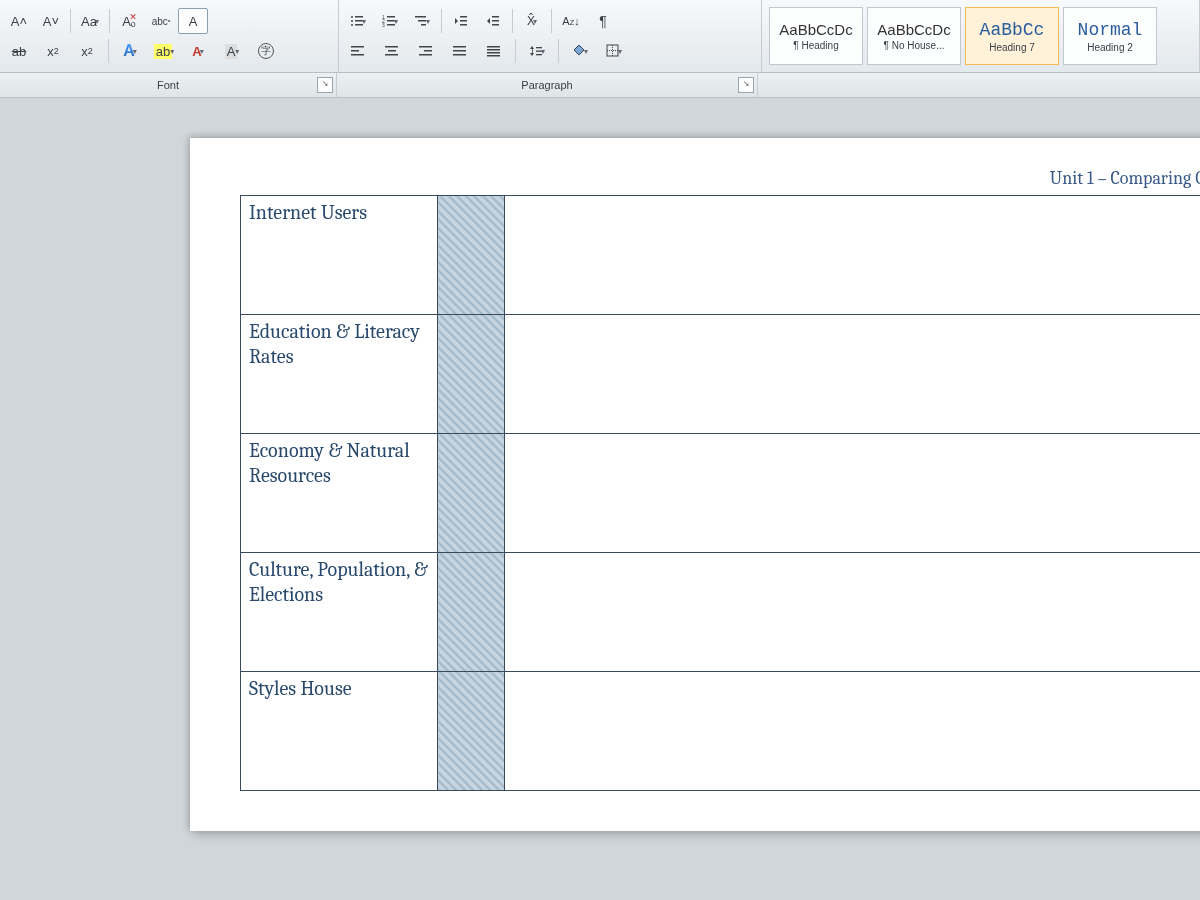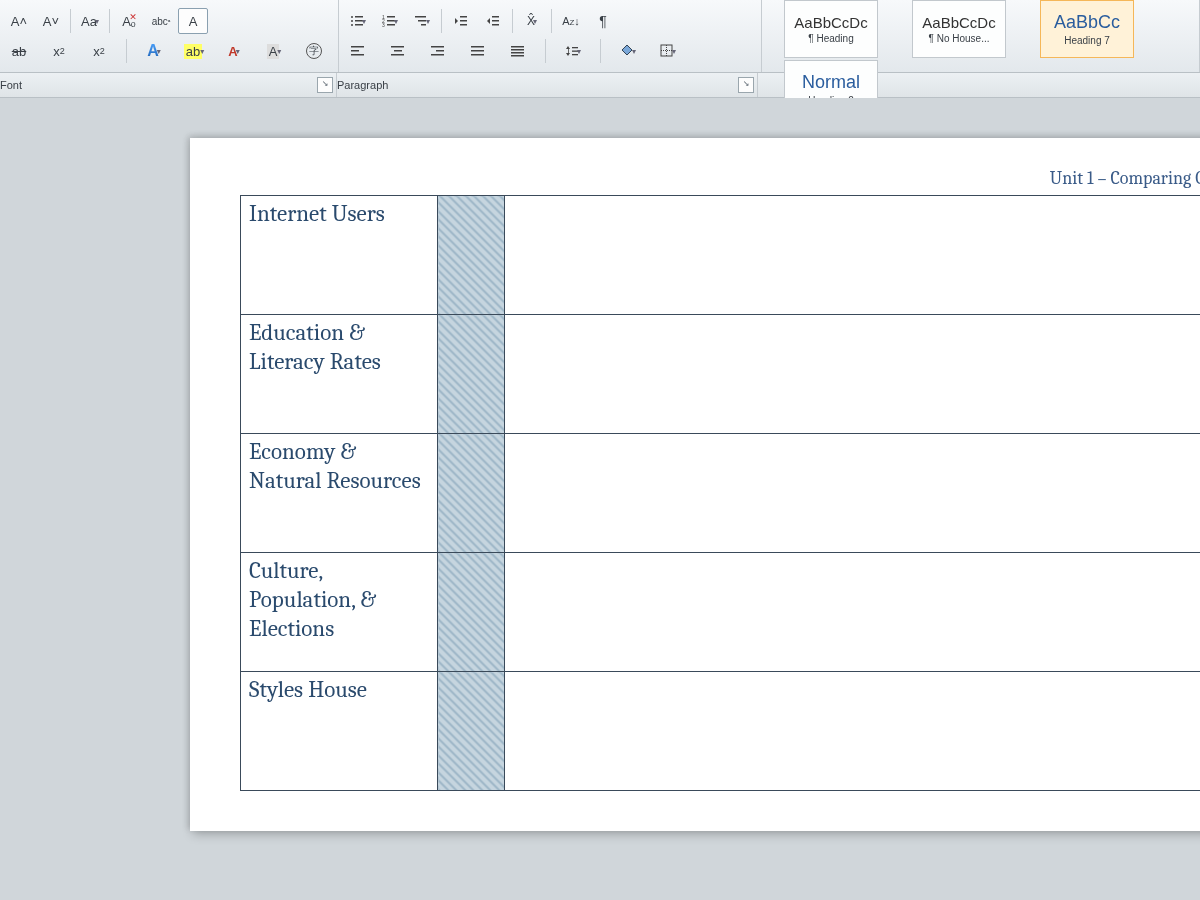--- a/index.html
+++ b/index.html
@@ -5,40 +5,40 @@
 html,body{margin:0;padding:0;font-family:"Segoe UI",Tahoma,sans-serif;background:#dfe4e6;width:1200px;height:900px;overflow:hidden}
 .ribbon{background:linear-gradient(#f7f9fb,#e3e8ec);border-bottom:1px solid #b9c0c5;display:flex;align-items:stretch;height:72px}
 .ribbon-group{display:flex;align-items:center;padding:2px 4px;border-right:1px solid #c6ccd1;gap:2px;flex-wrap:wrap}
 .font-group{flex:0 0 330px;flex-wrap:wrap;align-content:center}
 .para-group{flex:0 0 414px;flex-wrap:wrap;align-content:center}
 .styles-group{flex:1 1 auto;padding:0 6px}
 .tbtn{height:24px;min-width:22px;padding:0 3px;display:inline-flex;align-items:center;justify-content:center;font-size:13px;color:#3a4047;border:1px solid transparent;background:transparent;cursor:pointer;border-radius:2px}
 .tbtn.boxed{border:1px solid #8aa0b0;background:#fdfdfd}
 .tbtn svg{display:block}
 .sep{width:1px;height:24px;background:#c6ccd1;margin:0 2px}
-.style-tile{width:92px;height:56px;border:1px solid #c2c8cd;background:#fdfefe;margin:0 16px;display:flex;flex-direction:column;align-items:center;justify-content:center;cursor:pointer}
+.style-tile{width:92px;height:56px;border:1px solid #c2c8cd;background:#fdfefe;margin:0 1px;display:flex;flex-direction:column;align-items:center;justify-content:center;cursor:pointer}
 .style-tile.sel{border:1px solid #f5b759;background:#fff2d8}
 .style-sample{font-size:15px;color:#333}
-.style-sample.big{font-size:18px;color:#2a5d9e;font-family:Liberation Sans, sans-serif}
+.style-sample.big{font-size:18px;color:#2a5d9e;font-family:Liberation Mono, monospace}
 .style-name{font-size:10px;color:#3a4047;margin-top:2px}
 .labels{display:flex;height:24px;background:linear-gradient(#ecf0f3,#dfe4e7);border-bottom:1px solid #b9c0c5;font-size:11px;color:#3a4047}
-.labels div{display:flex;align-items:center;justify-content:flex-start;border-right:1px solid #c6ccd1;position:relative}
+.labels div{display:flex;align-items:center;justify-content:center;border-right:1px solid #c6ccd1;position:relative}
 .labels .font-lbl{width:336px}
 .labels .para-lbl{width:420px}
 .labels .styles-lbl{flex:1}
 .dlg-launch{position:absolute;right:3px;top:4px;width:14px;height:14px;border:1px solid #9aa6ad;background:#fdfdfd;font-size:8px;line-height:12px;text-align:center;color:#55606a;cursor:pointer}
 .page-area{position:relative;height:804px;background:#d0d6da;overflow:hidden}
 .page{position:absolute;left:190px;top:40px;width:1100px;background:#fff;box-shadow:-2px -2px 6px rgba(0,0,0,.15),3px 3px 10px rgba(0,0,0,.25);padding:30px 0 40px 50px}
 .doc-title{text-align:right;padding-right:10px;color:#3a5b88;font-family:Cambria,Georgia,serif;font-size:18px;margin-bottom:6px}
 table.doc{border-collapse:collapse;width:100%;font-family:Cambria,Georgia,serif;color:#2a4a6d}
 table.doc td{border:1px solid #3a4a5a;vertical-align:top;padding:4px 8px;height:110px}
-table.doc td.lbl{width:180px;font-size:23px;line-height:1.25}
+table.doc td.lbl{width:180px;font-size:20px;line-height:1.25}
 table.doc td.mark{width:50px;background:repeating-linear-gradient(45deg,#9fb7c8 0 2px,#c6d5df 2px 6px)}
 .row1{display:flex;gap:2px;width:100%;margin-bottom:2px;align-items:center}
-.row2{display:flex;gap:10px;width:100%;align-items:center}
+.row2{display:flex;gap:4px;width:100%;align-items:center}
 .smalldrop{font-size:8px;margin-left:-2px;color:#667}
 .hl{background:#ffff66;padding:0 2px}
 .red{color:#c0392b;font-weight:bold}
 .sub{font-size:9px;vertical-align:sub}
 .sup{font-size:9px;vertical-align:super}
 </style>
 </head>
 <body>
 
 <div class="ribbon">

